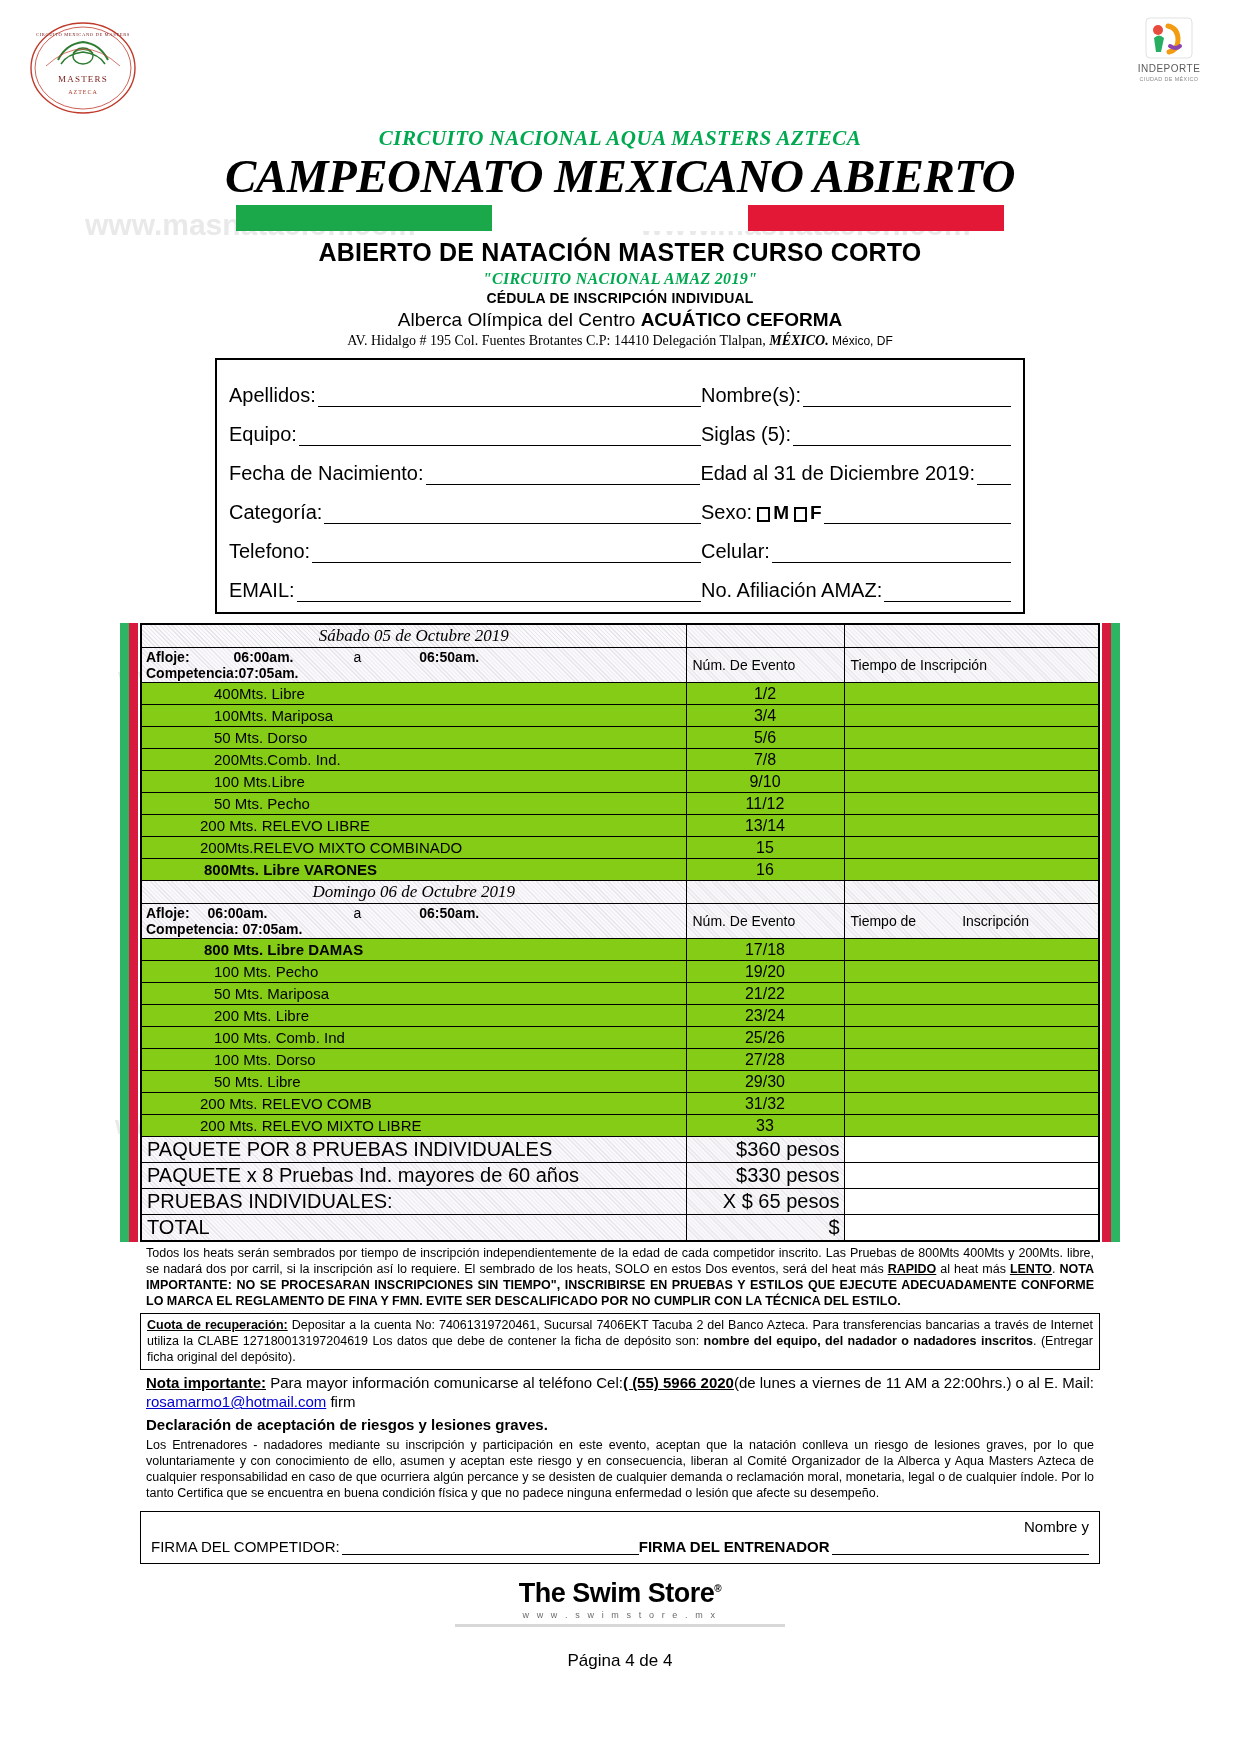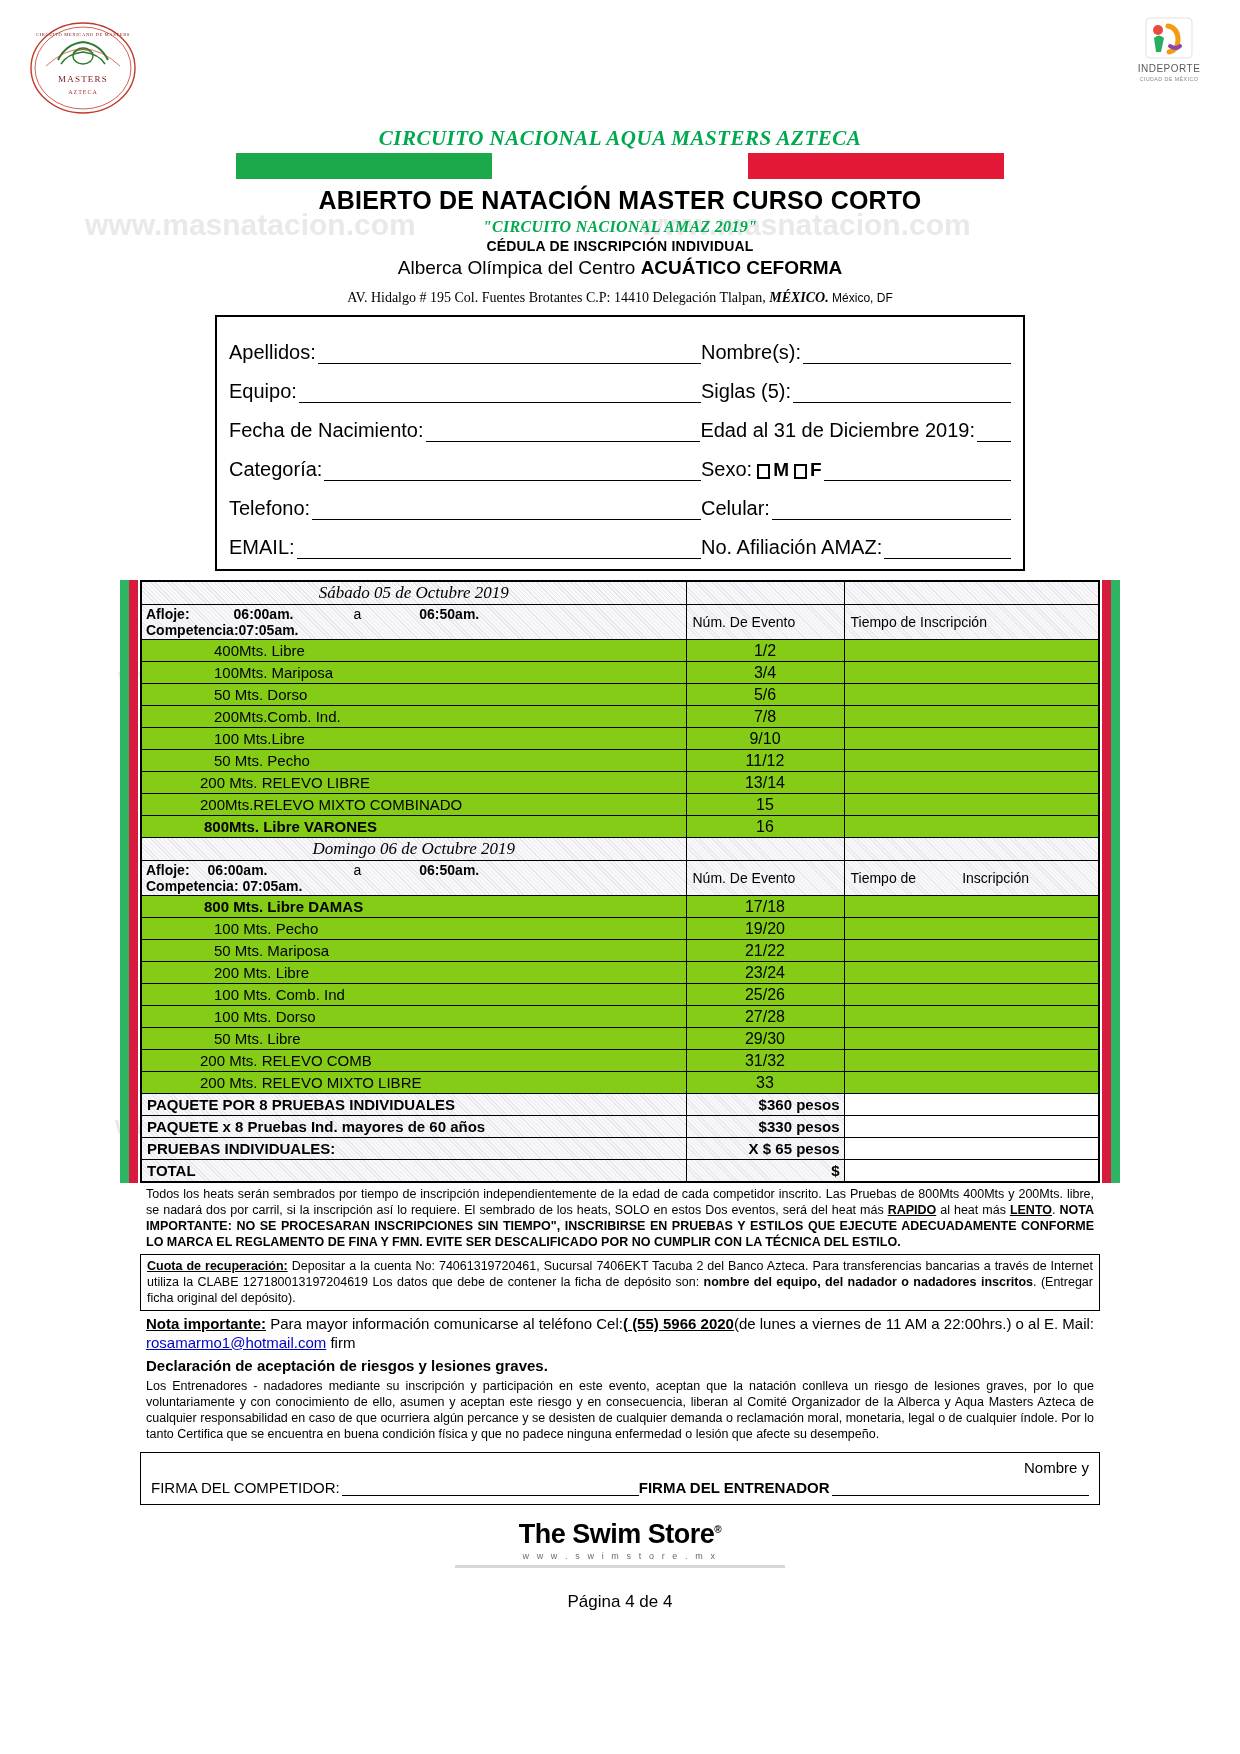--- a/index.html
+++ b/index.html
@@ -96,21 +96,21 @@
   .sub4 {
     text-align:center;
     font-size:19px;
     margin-top:3px;
   }
   .sub4 b { font-weight:bold; }
   .sub5 {
     text-align:center;
     font-family:"Liberation Serif", serif;
     font-size:14px;
-    margin-top:11px;
+    margin-top:2px;
   }
   .sub5 i { font-style:italic; font-weight:bold; }
   .sub5 .small { font-family:"Liberation Sans", sans-serif; font-size:12px; }
 
   
   .infobox {
     margin:9px auto 0 auto;
     width:810px;
     border:2px solid #000;
     padding:8px 12px 10px 12px;
@@ -198,23 +198,22 @@
   .hdrlabel { font-weight:normal; font-size:14px; }
   .hdrlabel .gap { display:inline-block; width:46px; }
 
   .evname { padding-left:72px !important; }
   .evname.b { font-weight:bold; padding-left:62px !important; }
   .evnum { text-align:center; font-size:16px; }
 
   .pricerow td {
     background:#f2f0f2;
     background-image:repeating-linear-gradient(45deg, #e7e4ea 0px, #e7e4ea 1px, #faf9fb 1px, #faf9fb 3px);
-    font-size:15px;
+    font-size:20px;
     height:23px;
-    font-weight:bold;
   }
   .pricerow td.p-l { padding-left:5px; }
   .pricerow td.p-c { text-align:right; }
 
   
   .notes {
     width:1000px;
     margin:0 auto;
     padding:0 20px;
   }
@@ -315,20 +314,21 @@
     <path d="M42 12 q10 2 10 14 q0 10 -9 12" fill="none" stroke="#f39c12" stroke-width="5" stroke-linecap="round"></path>
     <path d="M44 32 q6 4 10 0" fill="none" stroke="#8e44ad" stroke-width="4" stroke-linecap="round"></path>
     <text x="43" y="58" font-size="10" font-family="Liberation Sans, sans-serif" fill="#5a5a5a" text-anchor="middle" letter-spacing="0.5">INDEPORTE</text>
     <text x="43" y="67" font-size="5.4" font-family="Liberation Sans, sans-serif" fill="#8a8a8a" text-anchor="middle" letter-spacing="0.4">CIUDAD DE MÉXICO</text>
   </svg>
 </div>
 
 <div class="page">
 
   <div class="circuito">CIRCUITO NACIONAL AQUA MASTERS AZTECA</div>
+  <div class="campeonato">CAMPEONATO MEXICANO ABIERTO</div>
 
   <div class="flagbar">
     <div class="g"></div>
     <div class="w"></div>
     <div class="r"></div>
   </div>
 
   <div class="sub1">ABIERTO  DE NATACIÓN MASTER CURSO  CORTO</div>
   <div class="sub2">"CIRCUITO NACIONAL AMAZ 2019"</div>
   <div class="sub3">CÉDULA DE INSCRIPCIÓN INDIVIDUAL</div>

